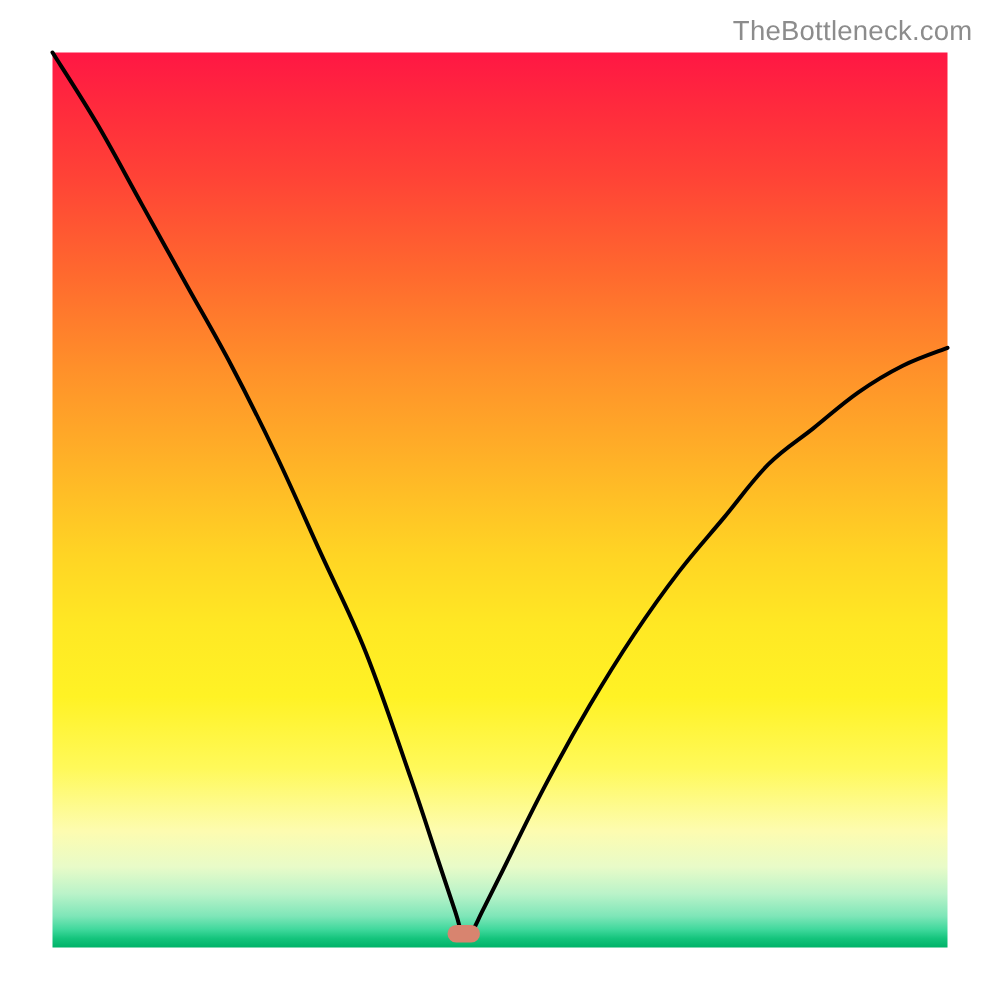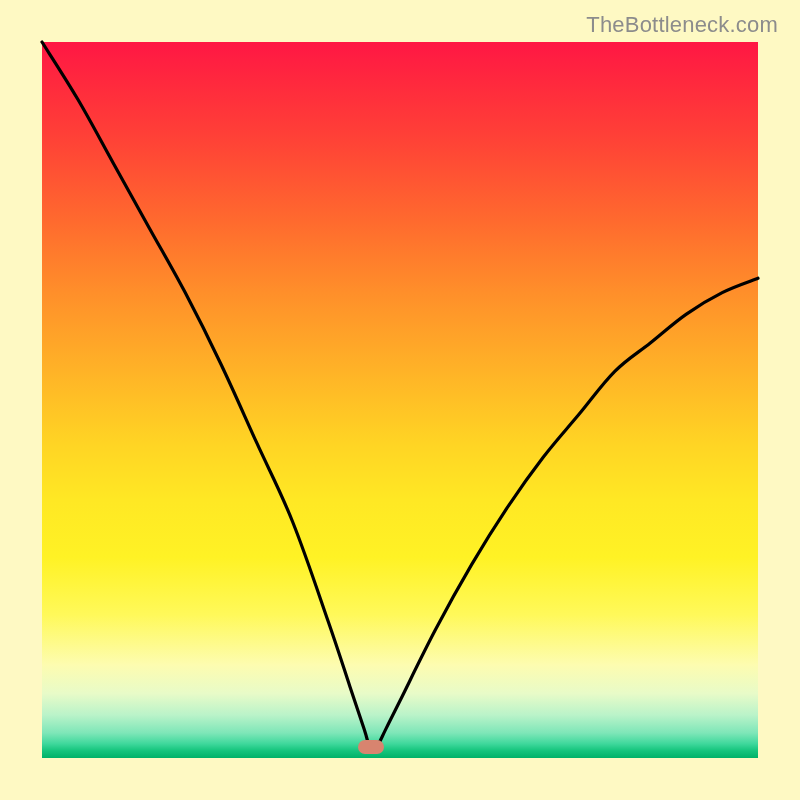--- a/index.html
+++ b/index.html
@@ -8,21 +8,21 @@
     width: 800px;
     height: 800px;
     background: #000;
     overflow: hidden;
     font-family: Arial, Helvetica, sans-serif;
   }
   .frame {
     position: relative;
     width: 800px;
     height: 800px;
-    background: #fef9c3;
+    background: #ffffff;
   }
   .plot-area {
     position: absolute;
     left: 42px;
     top: 42px;
     width: 716px;
     height: 716px;
     
     background: linear-gradient(to bottom,
       #ff1744 0%,

